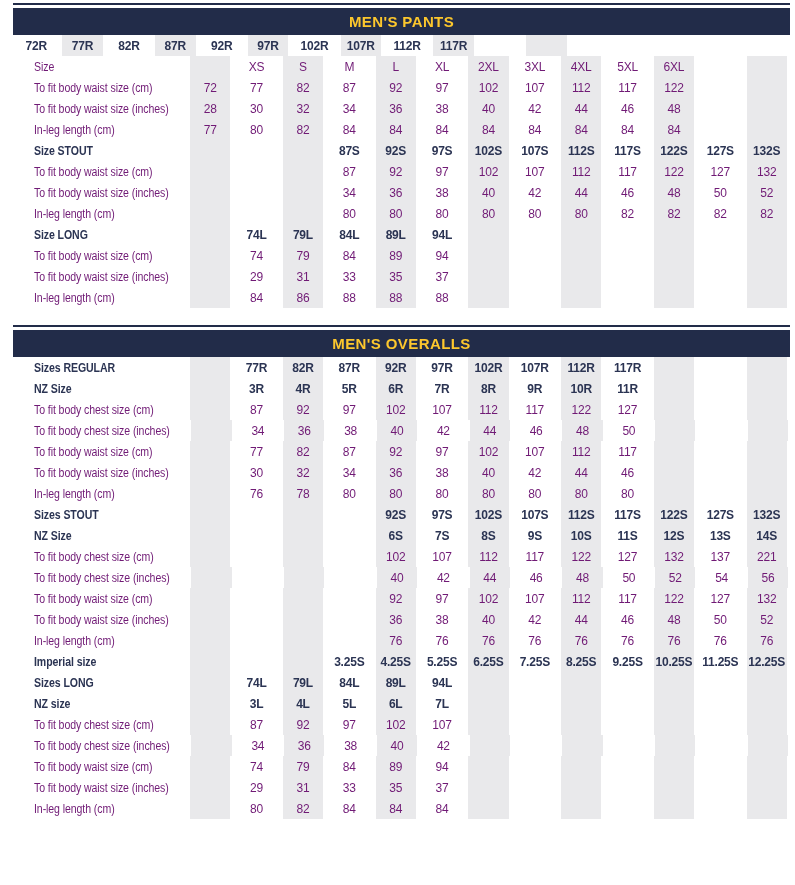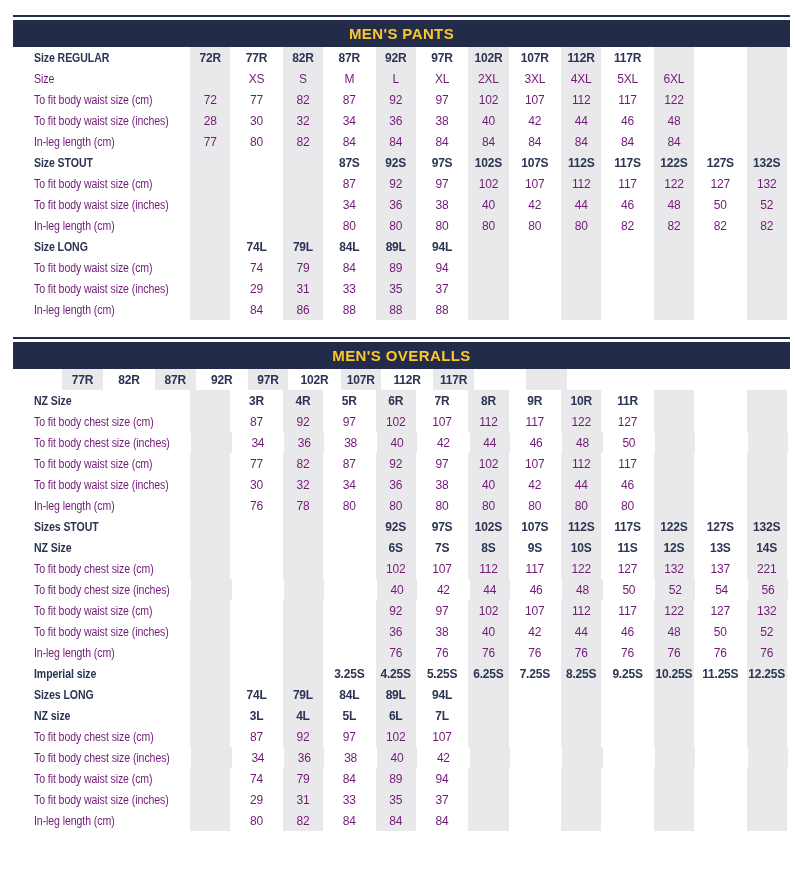--- a/index.html
+++ b/index.html
@@ -6,21 +6,21 @@
     margin: 0;
     padding: 0;
     background: #ffffff;
   }
   body {
     width: 795px;
     font-family: "Liberation Sans", sans-serif;
     -webkit-font-smoothing: antialiased;
   }
   .page {
-    padding: 15px 5px 0 13px;
+    padding: 3px 5px 0 13px;
     box-sizing: border-box;
     width: 795px;
   }
   .size-table {
     margin-bottom: 17px;
   }
   .topline {
     height: 2px;
     background: #222c49;
   }
@@ -94,23 +94,20 @@
 
 <div class="page">
 
   <section class="size-table">
     <div class="topline"></div>
     <div class="table-header">
       <span class="table-title">MEN'S PANTS</span>
     </div>
     <div class="table-body">
         <div class="row bold">
-          <div class="cell label">
-            <span class="lab-text">Size REGULAR</span>
-          </div>
           <div class="cell data">72R</div>
           <div class="cell data">77R</div>
           <div class="cell data">82R</div>
           <div class="cell data">87R</div>
           <div class="cell data">92R</div>
           <div class="cell data">97R</div>
           <div class="cell data">102R</div>
           <div class="cell data">107R</div>
           <div class="cell data">112R</div>
           <div class="cell data">117R</div>
@@ -337,20 +334,23 @@
       </div>
   </section>
 
   <section class="size-table">
     <div class="topline"></div>
     <div class="table-header">
       <span class="table-title">MEN'S OVERALLS</span>
     </div>
     <div class="table-body">
         <div class="row bold">
+          <div class="cell label">
+            <span class="lab-text">Sizes REGULAR</span>
+          </div>
           <div class="cell data"></div>
           <div class="cell data">77R</div>
           <div class="cell data">82R</div>
           <div class="cell data">87R</div>
           <div class="cell data">92R</div>
           <div class="cell data">97R</div>
           <div class="cell data">102R</div>
           <div class="cell data">107R</div>
           <div class="cell data">112R</div>
           <div class="cell data">117R</div>

